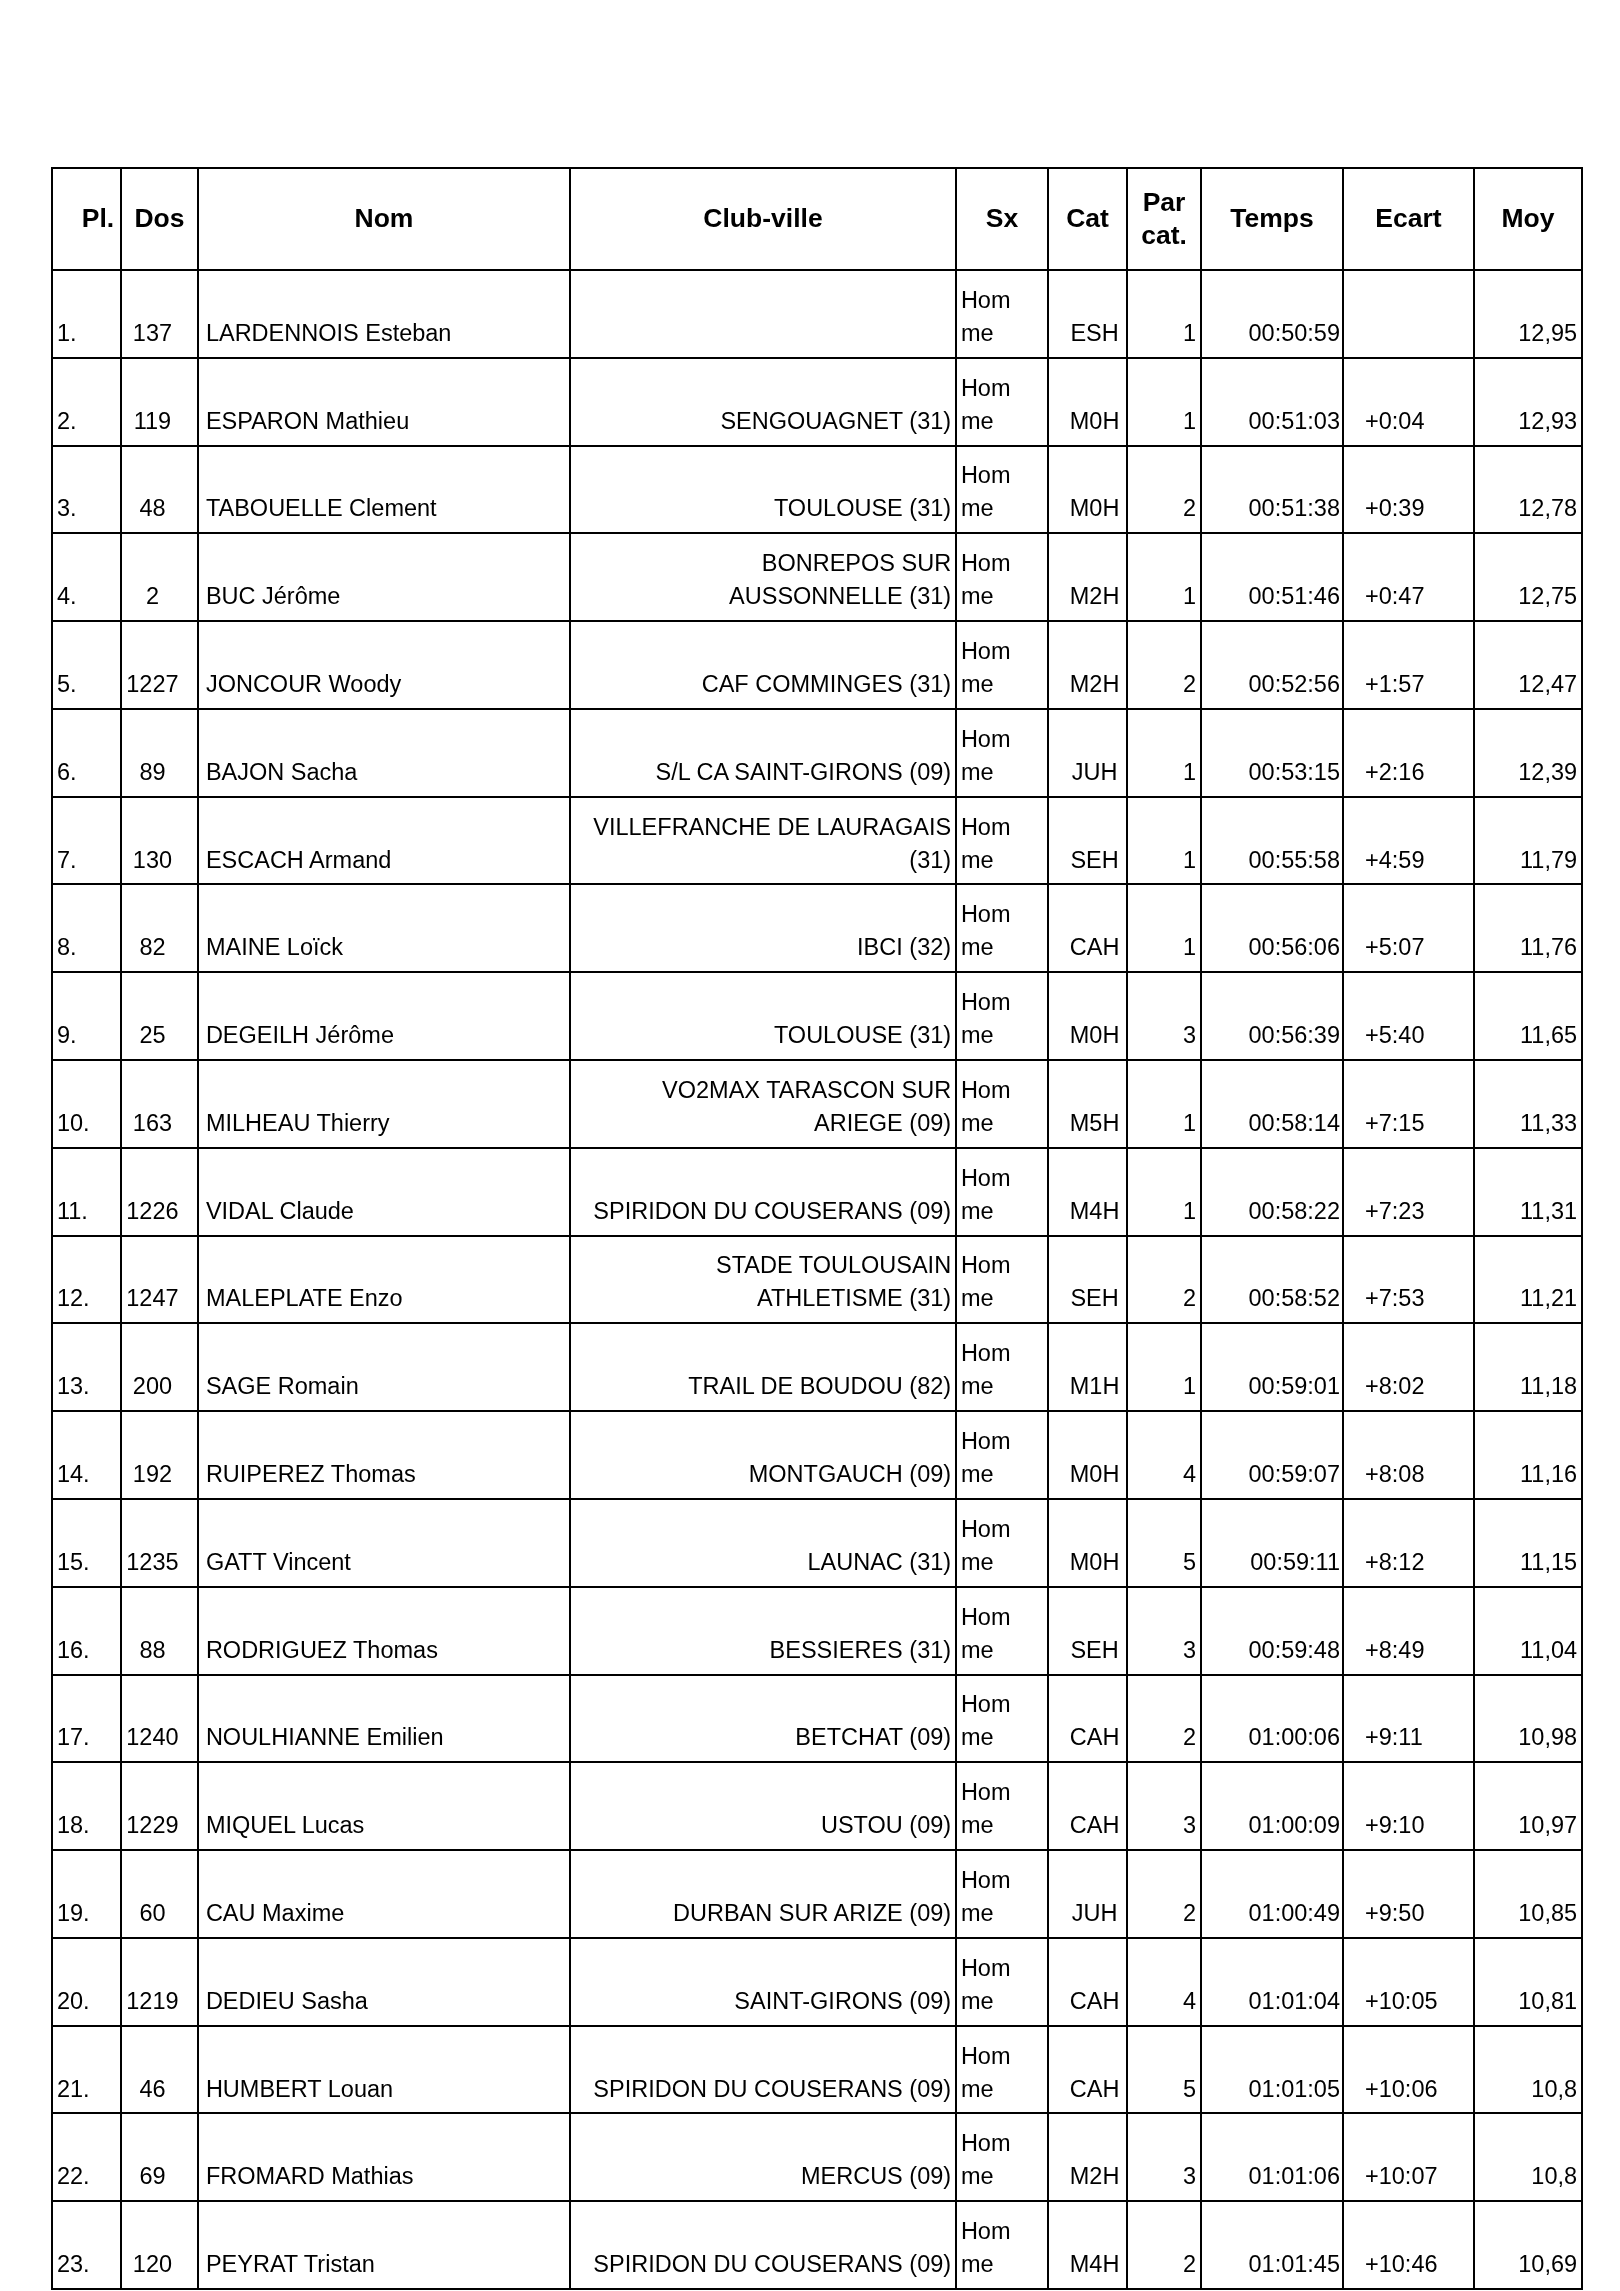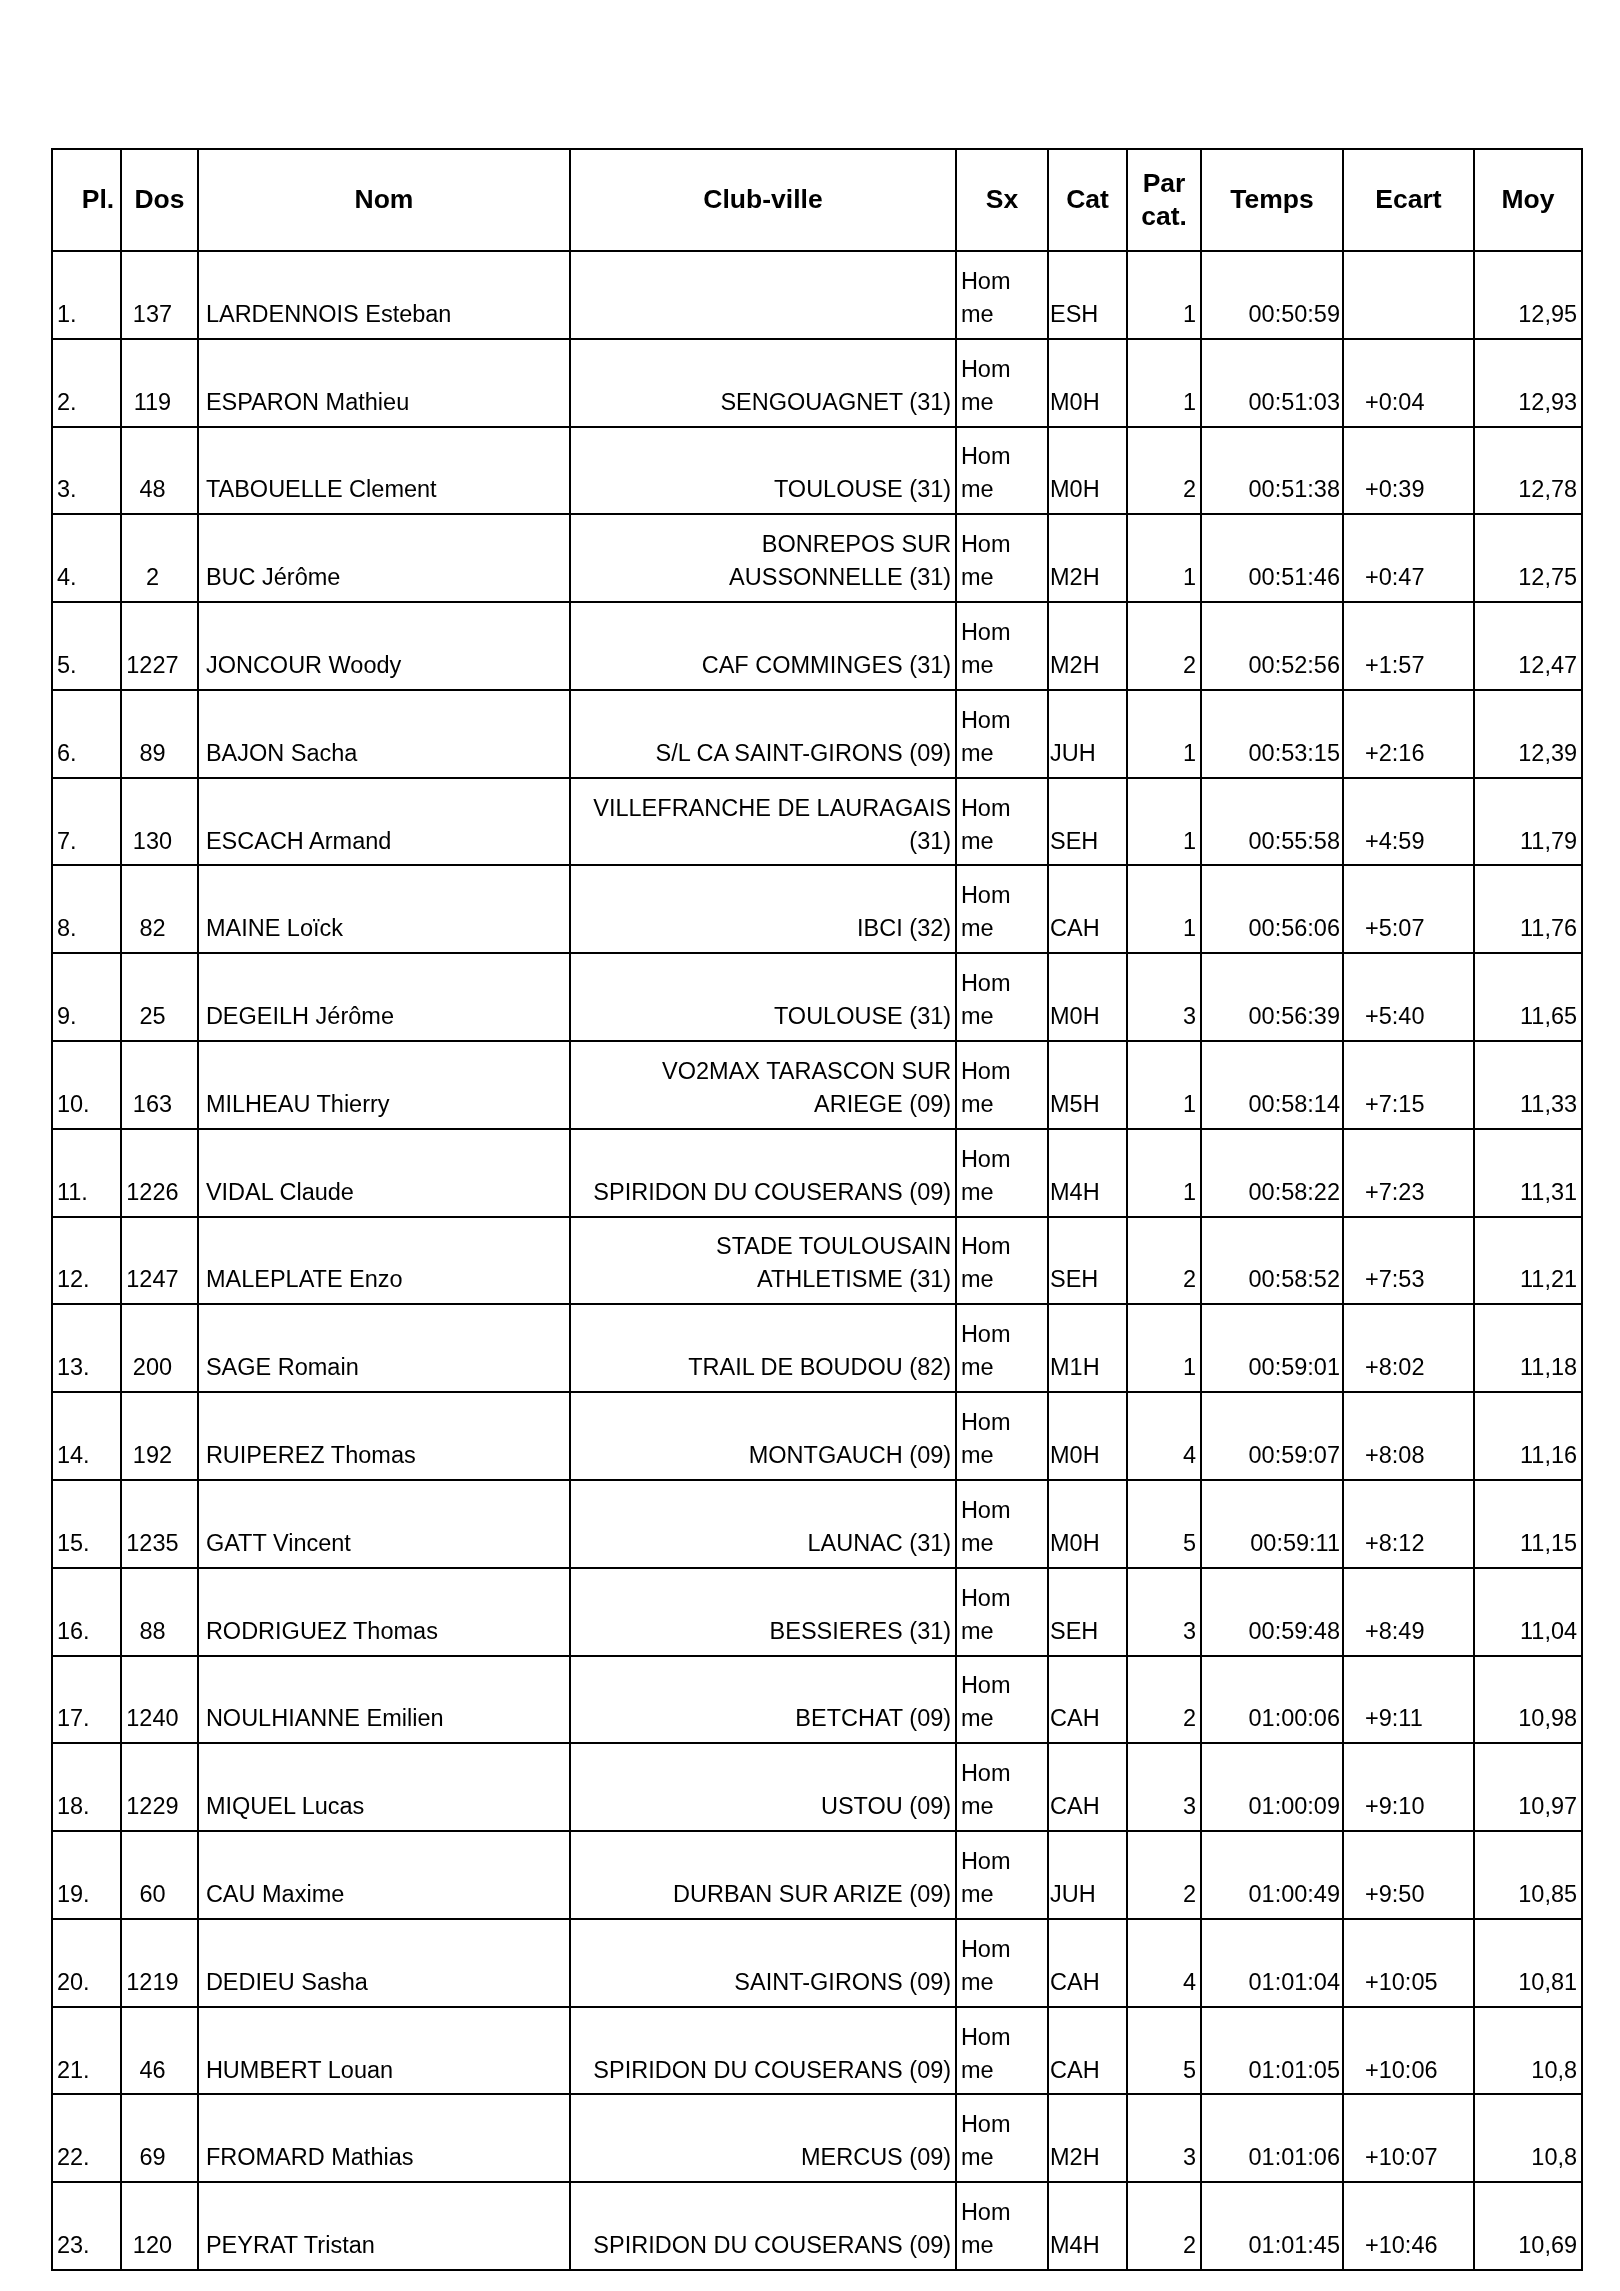--- a/index.html
+++ b/index.html
@@ -10,21 +10,21 @@
   body {
     width: 1620px;
     height: 2292px;
     position: relative;
     font-family: "Liberation Sans", sans-serif;
     color: #000000;
   }
   .sheet {
     position: absolute;
     left: 51px;
-    top: 148px;
+    top: 167px;
   }
   table.results {
     border-collapse: collapse;
     table-layout: fixed;
     width: 1531px;
     background: #ffffff;
   }
   table.results, table.results th, table.results td {
     border: 2px solid #000000;
   }
@@ -55,21 +55,21 @@
     line-height: 33px;
     overflow: hidden;
     white-space: normal;
   }
   
   td.c-pl     { text-align: left;  padding-left: 3.9px; }
   td.c-dos    { text-align: center; padding-right: 18px; }
   td.c-nom    { text-align: left;  padding-left: 6.9px; }
   td.c-club   { text-align: right;  padding-left: 13px; }
   td.c-sx     { text-align: left;  padding-left: 3.9px; padding-right: 25.5px; word-break: break-all; }
-  td.c-cat    { text-align: left;  padding-left: 1px; }
+  td.c-cat    { text-align: center;  padding-left: 18px; }
   td.c-parcat { text-align: right; padding-right: 3.9px; }
   td.c-temps  { text-align: right; padding-right: 2px; margin-top: 20px; }
   td.c-ecart  { text-align: left;  padding-left: 21px; }
   td.c-moy    { text-align: right; padding-right: 3.9px; }
 </style>
 </head>
 <body>
 
 <div class="sheet">
   <table class="results">

